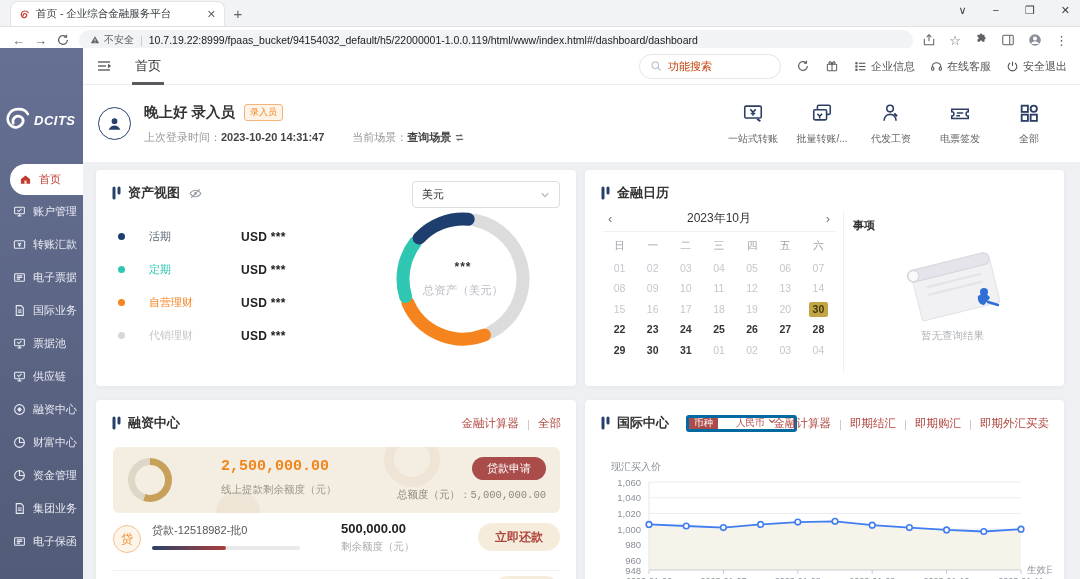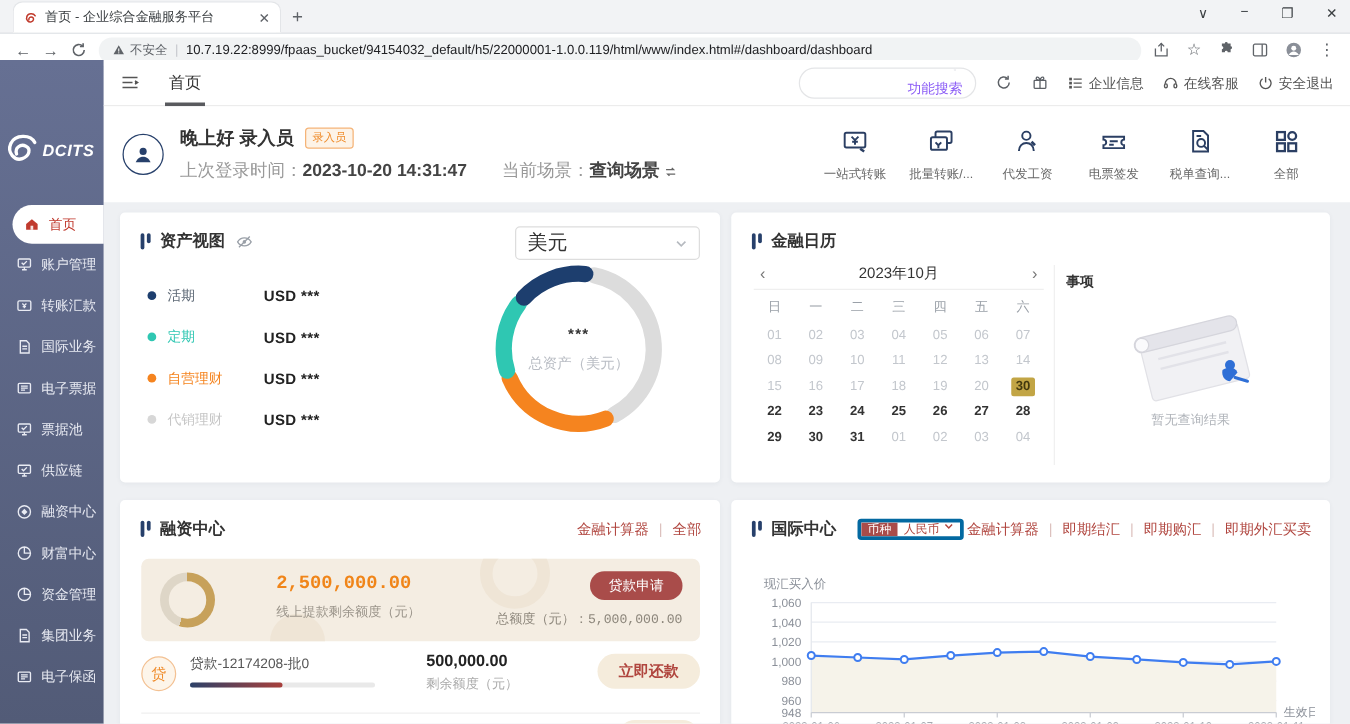--- a/index.html
+++ b/index.html
@@ -34,36 +34,36 @@
   .side-item { height:33px; display:flex; align-items:center; gap:7px; padding-left:13px; color:#e9ebf3; font-size:11px; cursor:pointer; }
   .side-item svg { width:13px; height:13px; flex:none; }
   .side-item.active { background:#fff; color:#c03a2e; margin-left:10px; padding-left:9px; height:31px; border-radius:16px 0 0 16px; }
 
   
   .toolbar { position:absolute; left:83px; top:48px; right:0; height:37px; background:#fff; border-bottom:1px solid #ececec; display:flex; align-items:center; padding:0 13px; gap:20px; }
   .collapse-ic { color:#555; cursor:pointer; } .collapse-ic svg{ width:16px; height:16px; }
   .tab-item { position:relative; height:37px; display:flex; align-items:center; font-size:13px; color:#333; padding:0 3px; cursor:pointer; }
   .tab-item::after { content:""; position:absolute; left:0; right:0; bottom:0; height:3px; background:#595a5e; }
   .toolbar-right { margin-left:auto; display:flex; align-items:center; gap:15px; }
-  .search-pill { width:142px; height:25px; border:1px solid #e4e5e7; border-radius:14px; display:flex; align-items:flex-end; gap:6px; padding:0 10px; color:#8b5cf6; cursor:text;flex-direction:column; }
+  .search-pill { width:142px; height:25px; border:1px solid #e4e5e7; border-radius:14px; display:flex; align-items:center; gap:6px; padding:0 10px; color:#c2410c; cursor:text; }
   .search-pill svg { width:12px; height:12px; }
   .search-ph { font-size:11px; }
   .tb-icbtn { color:#5c6066; cursor:pointer; } .tb-icbtn svg { width:14px; height:14px; }
   .tb-act { display:flex; align-items:center; gap:4px; font-size:11px; color:#555; cursor:pointer; }
   .tb-act svg { width:13px; height:13px; }
 
   
   .welcome { position:absolute; left:83px; top:85px; right:0; height:77px; background:#fff; display:flex; align-items:center; padding:0 15px; }
   .avatar { width:33px; height:33px; border:1.6px solid #27406b; border-radius:50%; display:flex; align-items:center; justify-content:center; flex:none; }
   .avatar svg { width:19px; height:19px; }
   .w-info { margin-left:13px; }
   .greet-row { display:flex; align-items:center; gap:9px; }
   .greet { font-size:14.5px; font-weight:600; color:#333; }
   .role-badge { font-size:9px; color:#ef8b2a; border:1px solid #f5b478; background:#fdf3e7; border-radius:3px; padding:1px 5px; }
-  .meta-row { display:flex; gap:28px; margin-top:8px; font-size:14px; color:#999; align-items:center; }
+  .meta-row { display:flex; gap:28px; margin-top:8px; font-size:11px; color:#999; align-items:center; }
   .meta-val { color:#444; font-weight:600; }
   .scene-swap { color:#666; margin-left:3px; vertical-align:middle; }
   .scene-swap svg { width:11px; height:11px; display:inline-block; vertical-align:-1px; }
   .quick { margin-left:auto; display:flex; gap:9px; padding-right:6px; }
   .qa { width:60px; display:flex; flex-direction:column; align-items:center; gap:8px; cursor:pointer; }
   .qa svg { width:22px; height:22px; color:#2b3f63; }
   .qa-label { font-size:10px; color:#666; white-space:nowrap; }
 
   
   .content { position:absolute; left:83px; top:162px; right:0; bottom:0; background:#eef0f3; overflow:hidden; }
@@ -71,24 +71,24 @@
   #card-asset { left:13px; top:8px; width:480px; height:216px; }
   #card-cal   { left:502px; top:8px; width:479px; height:216px; }
   #card-fin   { left:13px; top:238px; width:480px; height:280px; }
   #card-intl  { left:502px; top:238px; width:479px; height:280px; }
   .card-head { display:flex; align-items:center; gap:7px; padding:14px 16px 0 16px; }
   .head-bars svg { width:9px; height:14px; }
   .card-title { font-size:13px; font-weight:700; color:#333; }
   .eye-ic { color:#9aa0a8; margin-left:2px; cursor:pointer; } .eye-ic svg { width:13px; height:13px; }
 
   
-  .currency-select { position:absolute; right:16px; top:11px; width:148px; height:27px; border:1px solid #ddd; border-radius:4px; display:flex; align-items:center; justify-content:space-between; padding:0 9px; font-size:16px; color:#333; cursor:pointer; background:#fff; }
+  .currency-select { position:absolute; right:16px; top:11px; width:148px; height:27px; border:1px solid #ddd; border-radius:4px; display:flex; align-items:center; justify-content:space-between; padding:0 9px; font-size:11px; color:#333; cursor:pointer; background:#fff; }
   .currency-select svg { width:10px; height:10px; color:#b6bac0; }
   .legend { position:absolute; left:22px; top:50px; }
-  .leg-row { display:flex; align-items:center; height:33px; }
+  .leg-row { display:flex; align-items:center; height:33px;gap:15px; }
   .leg-dot { width:7px; height:7px; border-radius:50%; flex:none; }
   .leg-label { width:64px; margin-left:9px; font-size:11px; }
   .leg-val { font-size:12px; font-weight:700; color:#222; margin-left:13px; letter-spacing:.3px; }
   .donut-wrap { position:absolute; right:38px; top:34px; width:150px; height:150px; }
   .donut-center { position:absolute; inset:0; display:flex; flex-direction:column; align-items:center; justify-content:center; gap:9px; }
   .donut-star { font-size:12px; font-weight:700; color:#333; letter-spacing:1px; }
   .donut-label { font-size:11.5px; color:#b9bdc4; }
 
   
   .cal-wrap { position:absolute; left:18px; top:36px; width:232px; }
@@ -127,21 +127,21 @@
   .loan-bar-fill { height:100%; border-radius:2px; background:linear-gradient(90deg,#2c4168,#a8403c); }
   .loan-amt { position:absolute; left:228px; top:1px; font-size:13px; font-weight:700; color:#222; }
   .loan-amt-label { position:absolute; left:228px; top:20px; font-size:10.5px; color:#aaa; }
   .repay-btn { position:absolute; right:0; top:3px; height:28px; padding:0 17px; background:#f5ecdc; color:#b0453e; font-weight:700; font-size:12px; border:none; border-radius:14px; cursor:pointer; font-family:inherit; }
   .loan-divider { position:absolute; left:17px; right:16px; top:170px; height:1px; background:#f0f0f0; }
   .next-sliver { position:absolute; right:16px; top:176px; width:66px; height:28px; border-radius:14px; background:#f5ecdc; }
 
   
   .intl-tag { display:flex; align-items:center; height:17px; border:3px solid #0369a1; border-radius:3px; overflow:hidden; margin-left:10px; font-size:9.5px; cursor:pointer; }
   .intl-tag-key { background:#a94c4a; color:#fff; padding:0 5px; height:100%; display:flex; align-items:center; }
-  .intl-tag-val { color:#b0453e; padding:0 5px; display:flex; align-items:flex-start; gap:3px; }
+  .intl-tag-val { color:#b0453e; padding:0 18px; display:flex; align-items:flex-start; gap:3px; }
   .intl-tag-val svg { width:8px; height:8px; }
   .chart-box { position:absolute; left:12px; top:58px; width:455px; height:150px; }
 </style>
 </head>
 <body>
 
 <div class="tabstrip">
   <div class="tab">
     <span>
         <svg width="11" height="11" viewBox="0 0 24 24">
@@ -243,34 +243,34 @@
           <svg viewBox="0 0 24 24" fill="none" stroke="currentColor" stroke-width="2" style="width: 13px; height: 13px;">
             <rect x="2.5" y="5" width="19" height="14" rx="2"></rect>
             <path d="M9 9l3 3 3-3M12 12v4M9.5 13.5h5"></path>
           </svg>
         </span>
         <span>转账汇款</span>
       </div>
       <div class="side-item">
         <span>
           <svg viewBox="0 0 24 24" fill="none" stroke="currentColor" stroke-width="2" style="width: 13px; height: 13px;">
+            <rect x="3" y="5" width="18" height="14" rx="1.5"></rect>
+            <path d="M7 9h10M7 12h10M7 15h6"></path>
+          </svg>
+        </span>
+        <span>电子票据</span>
+      </div>
+      <div class="side-item">
+        <span>
+          <svg viewBox="0 0 24 24" fill="none" stroke="currentColor" stroke-width="2" style="width: 13px; height: 13px;">
             <path d="M6 3h9l4 4v14H6z"></path>
             <path d="M9 11h7M9 15h7"></path>
           </svg>
         </span>
         <span>国际业务</span>
-      </div>
-      <div class="side-item">
-        <span>
-          <svg viewBox="0 0 24 24" fill="none" stroke="currentColor" stroke-width="2" style="width: 13px; height: 13px;">
-            <rect x="3" y="5" width="18" height="14" rx="1.5"></rect>
-            <path d="M7 9h10M7 12h10M7 15h6"></path>
-          </svg>
-        </span>
-        <span>电子票据</span>
       </div>
       <div class="side-item">
         <span>
           <svg viewBox="0 0 24 24" fill="none" stroke="currentColor" stroke-width="2" style="width: 13px; height: 13px;">
             <rect x="3" y="4" width="18" height="12" rx="1.5"></rect>
             <path d="M8.5 20h7M12 16v4"></path>
             <path d="M8 9.5l2.7 2.7 5-5"></path>
           </svg>
         </span>
         <span>票据池</span>
@@ -453,31 +453,20 @@
         <span class="qa-label">代发工资</span>
       </div>
       <div class="qa">
         <span>
           <svg viewBox="0 0 24 24" fill="none" stroke="currentColor" stroke-width="1.7" style="width: 22px; height: 22px;">
             <path d="M3 8h18v2.6a2 2 0 0 0 0 4.8V18H3v-2.6a2 2 0 0 0 0-4.8z"></path>
             <path d="M8.5 12h7M8 15h4"></path>
           </svg>
         </span>
         <span class="qa-label">电票签发</span>
-      </div>
-      <div class="qa">
-        <span>
-          <svg viewBox="0 0 24 24" fill="none" stroke="currentColor" stroke-width="1.7" style="width: 22px; height: 22px;">
-            <path d="M6 3h9l4 4v14H6z"></path>
-            <path d="M9 7.5h4"></path>
-            <circle cx="13" cy="13.5" r="3.4"></circle>
-            <path d="M15.5 16l3 3"></path>
-          </svg>
-        </span>
-        <span class="qa-label">税单查询...</span>
       </div>
       <div class="qa">
         <span>
           <svg viewBox="0 0 24 24" fill="none" stroke="currentColor" stroke-width="2" style="width: 22px; height: 22px;">
             <rect x="4" y="4" width="6.8" height="6.8"></rect>
             <rect x="13.8" y="4" width="6.8" height="6.8" rx="3.4"></rect>
             <rect x="4" y="13.8" width="6.8" height="6.8"></rect>
             <rect x="13.8" y="13.8" width="6.8" height="6.8"></rect>
           </svg>
         </span>
@@ -648,21 +637,21 @@
       <div class="fin-blob1"></div>
         <div class="fin-blob2"></div>
       <div class="fin-ring"></div>
       <div class="fin-amt">2,500,000.00</div>
       <div class="fin-amt-label">线上提款剩余额度（元）</div>
       <button class="apply-btn">贷款申请</button>
       <div class="fin-total">总额度（元）：5,000,000.00</div>
     </div>
     <div class="loan-row">
       <div class="loan-badge">贷</div>
-      <div class="loan-name">贷款-12174208-批0</div>
+      <div class="loan-name">贷款-12518982-批0</div>
       <div class="loan-bar">
           <div class="loan-bar-fill" id="loan-fill" style="width: 50%;"></div>
         </div>
       <div class="loan-amt">500,000.00</div>
       <div class="loan-amt-label">剩余额度（元）</div>
       <button class="repay-btn">立即还款</button>
     </div>
     <div class="loan-divider"></div>
     <div class="next-sliver"></div>
   </div>

